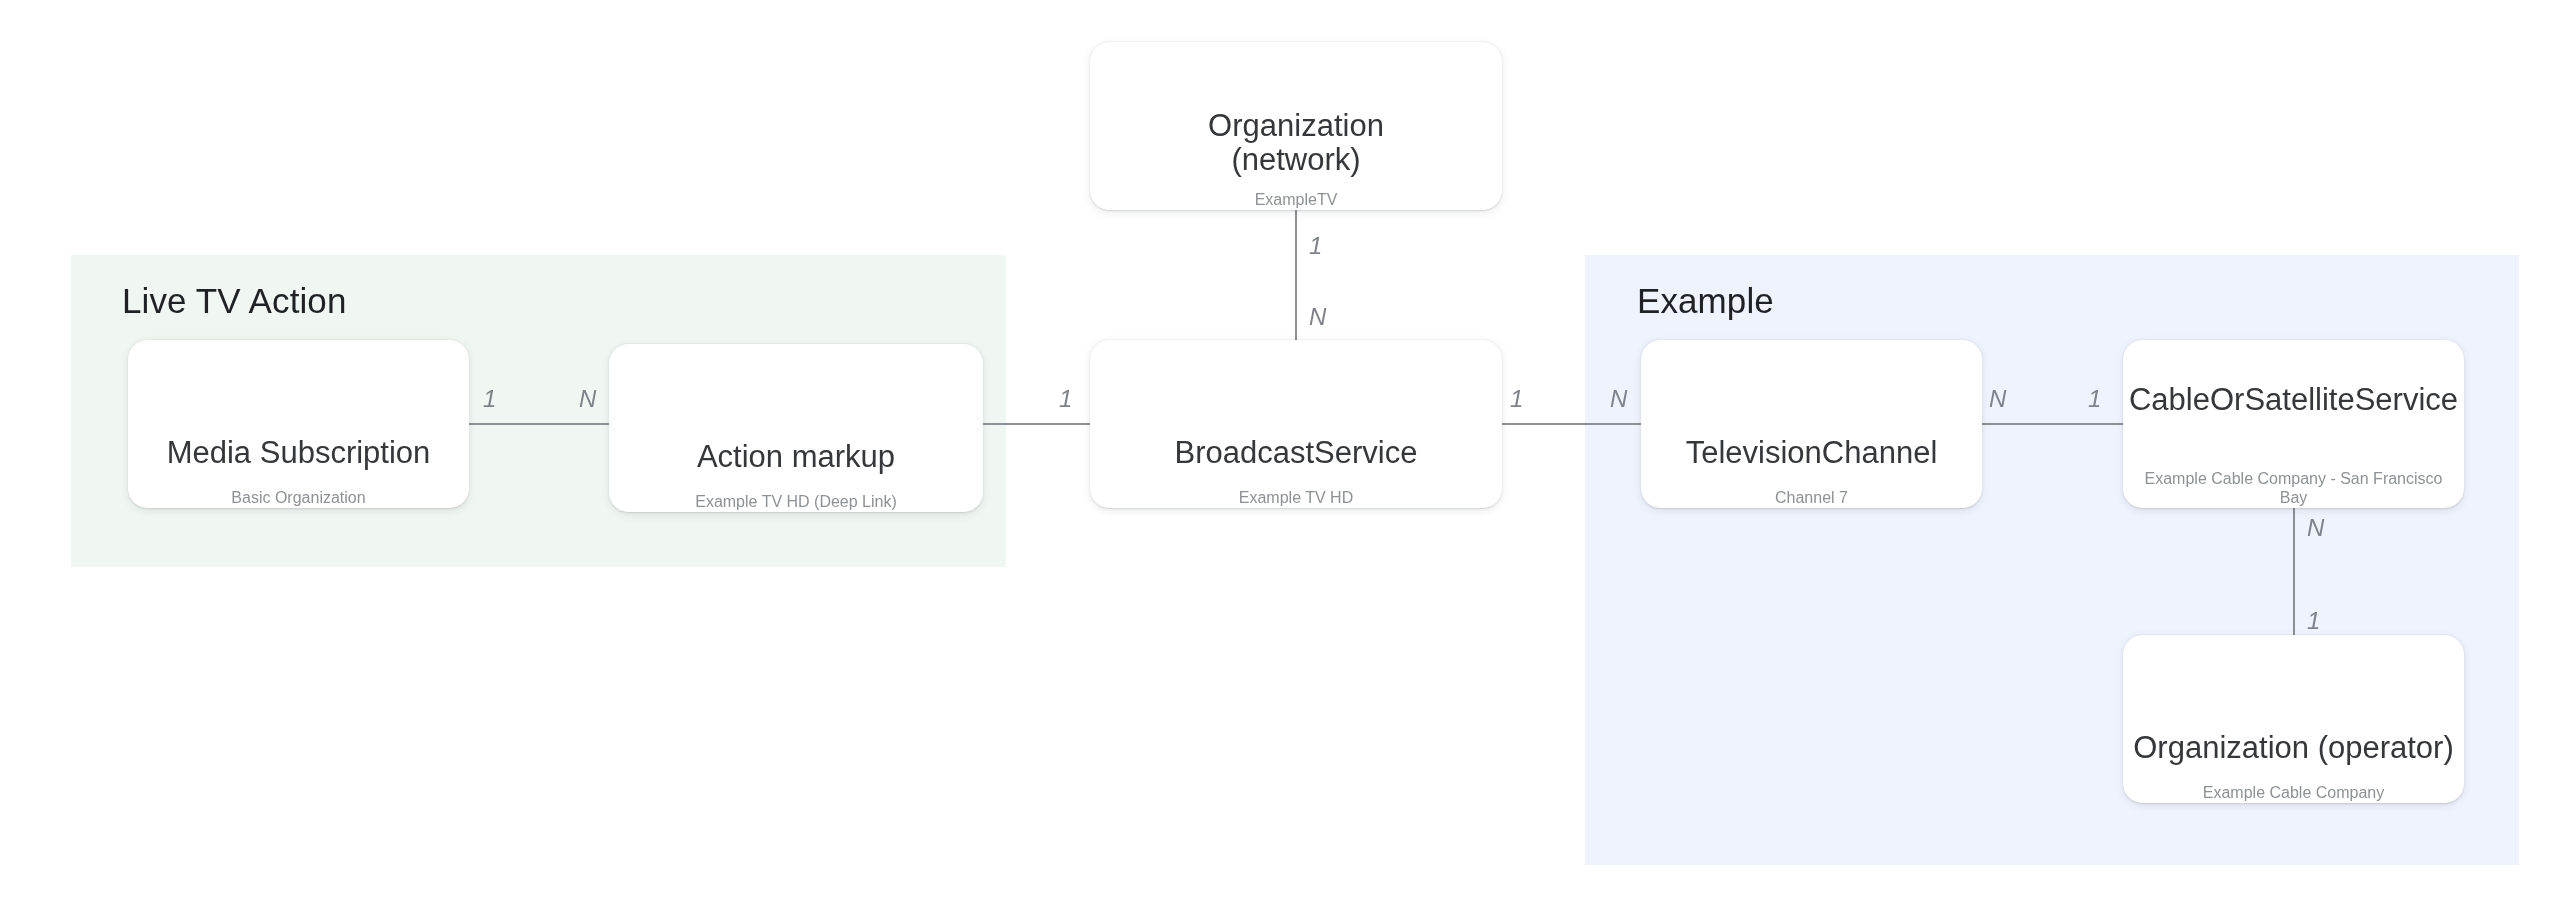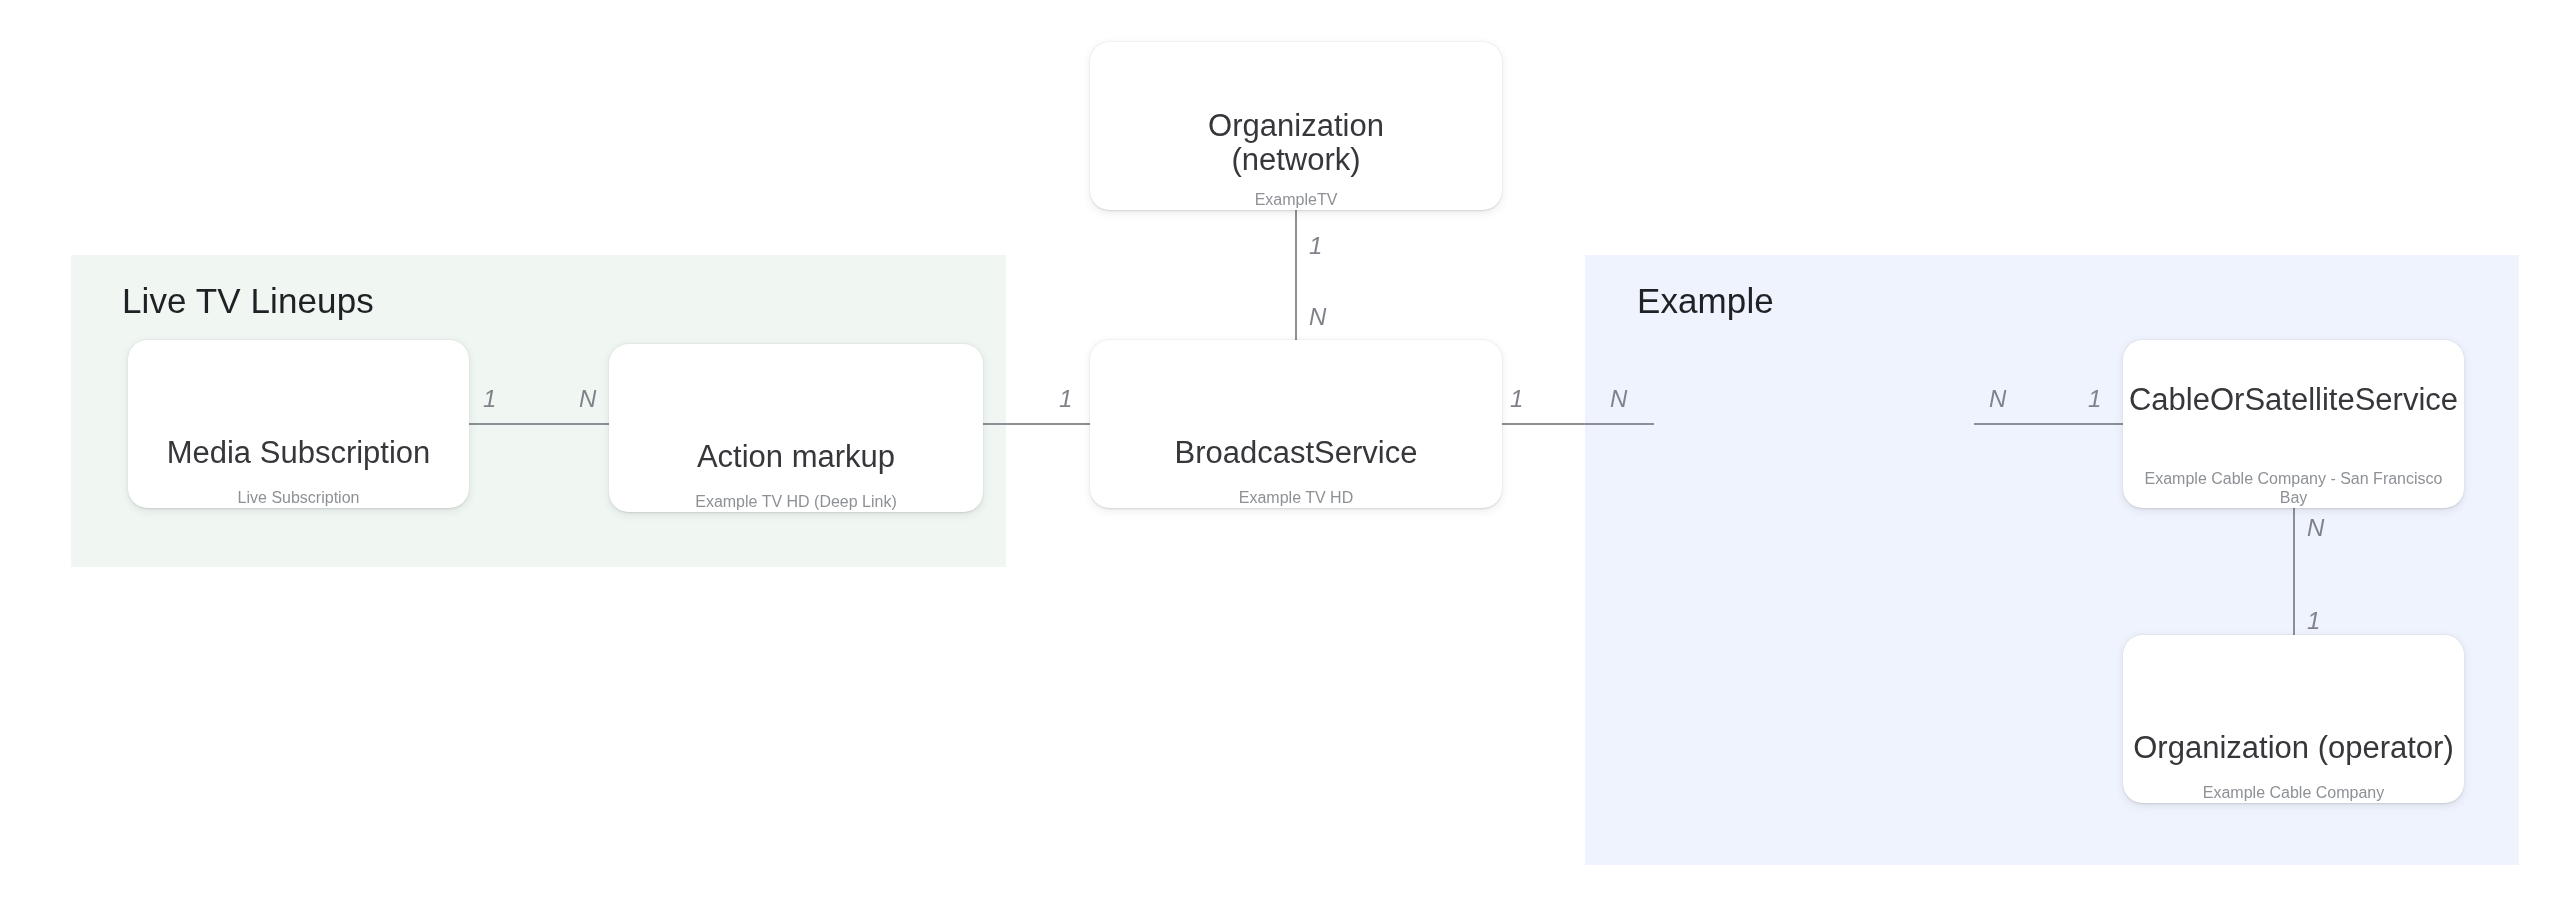--- a/index.html
+++ b/index.html
@@ -84,21 +84,21 @@
     z-index: 3;
     white-space: nowrap;
   }
 </style>
 </head>
 <body>
 
 <div id="stage">
 
   <div class="panel" style="left:71px; top:255px; width:935px; height:312px; background:#f0f7f3;"></div>
-  <div class="panel-title" style="left:122px; top:283px;">Live TV Lineups</div>
+  <div class="panel-title" style="left:122px; top:283px;">Live TV Action</div>
 
   <div class="panel" style="left:1585px; top:255px; width:934px; height:610px; background:#eff3fd;"></div>
   <div class="panel-title" style="left:1637px; top:283px;">Example</div>
 
   <div class="edge-h" style="left:460px; top:423px; width:159px;"></div>
   <div class="card-label" style="left:483px; top:387px;">1</div>
   <div class="card-label" style="left:579px; top:387px;">N</div>
 
   <div class="edge-h" style="left:940px; top:423px; width:159px;"></div>
   <div class="card-label" style="left:957px; top:387px;">N</div>
@@ -123,33 +123,37 @@
   <div class="card" style="left:1090px; top:42px; width:412px; height:168px;">
     <div class="card-title">
       <span>Organization</span><br>
       <span>(network)</span>
     </div>
     <div class="card-sub" style="margin-top:12.4px;">ExampleTV</div>
   </div>
 
   <div class="card" style="left:128px; top:340px; width:341px; height:168px;">
     <div class="card-title">Media Subscription</div>
-    <div class="card-sub">Live Subscription</div>
+    <div class="card-sub">Basic Organization</div>
   </div>
 
   <div class="card" style="left:609px; top:344px; width:374px; height:168px;">
     <div class="card-title">Action markup</div>
     <div class="card-sub">Example TV HD (Deep Link)</div>
   </div>
 
   <div class="card" style="left:1090px; top:340px; width:412px; height:168px;">
     <div class="card-title">BroadcastService</div>
     <div class="card-sub">Example TV HD</div>
   </div>
 
+  <div class="card" style="left:1641px; top:340px; width:341px; height:168px;">
+    <div class="card-title">TelevisionChannel</div>
+    <div class="card-sub">Channel 7</div>
+  </div>
 
   <div class="card" style="left:2123px; top:340px; width:341px; height:168px;gap:37px;">
     <div class="card-title">CableOrSatelliteService</div>
     <div class="card-sub wrap" style="margin-top:14px; max-width:305px;">Example Cable Company - San Francisco Bay</div>
   </div>
 
   <div class="card" style="left:2123px; top:635px; width:341px; height:168px;">
     <div class="card-title">Organization (operator)</div>
     <div class="card-sub">Example Cable Company</div>
   </div>

